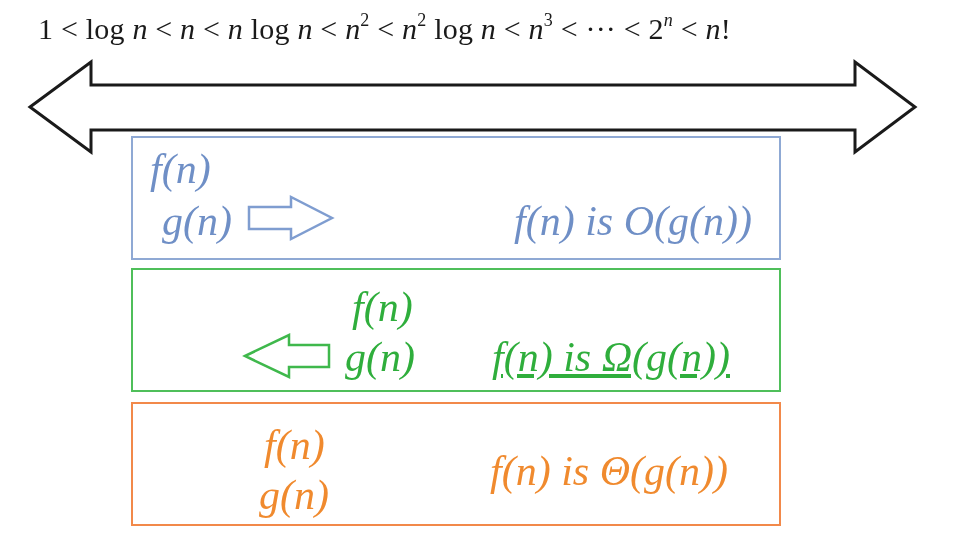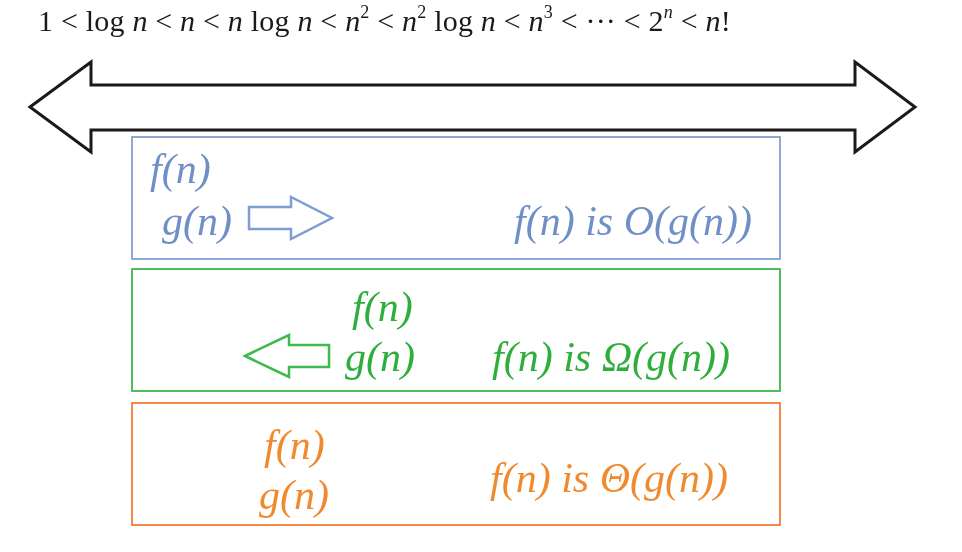--- a/index.html
+++ b/index.html
@@ -1,18 +1,18 @@
 <!DOCTYPE html>
 <html><head>
   <meta charset="utf-8">
   <style>
     html, body { margin:0; padding:0; background:#ffffff; }
     body { width:962px; height:552px; position:relative; overflow:hidden; font-family:"Liberation Serif","DejaVu Serif",serif; }
     .abs { position:absolute; }
-    #order { left:38px; top:4px; width:900px; font-size:30px; color:#1a1a1a; white-space:nowrap; letter-spacing:0.2px; }
+    #order { left:38px; top:12px; width:900px; font-size:30px; color:#1a1a1a; white-space:nowrap; letter-spacing:0.2px; }
     #order .it { font-style:italic; }
     #order sup { font-size:18px; vertical-align:13px; line-height:0; }
     svg.full { position:absolute; left:0; top:0; }
     .box { position:absolute; box-sizing:border-box; border-width:2px; border-style:solid; }
     .t { position:absolute; font-style:italic; font-size:42px; white-space:nowrap; line-height:1; }
     #box-o { left:131px; top:136px; width:650px; height:124px; border-color:#8fa9d4; }
     #box-w { left:131px; top:268px; width:650px; height:124px; border-color:#4fbf5a; }
     #box-t { left:131px; top:402px; width:650px; height:124px; border-color:#f2894a; }
     .blue { color:#6f8fc6; }
     .green { color:#2fae3c; }
@@ -30,18 +30,18 @@
 </svg>
 
 <div id="box-o" class="box"></div>
 <div class="t blue" style="left:150px;top:148px;">f(n)</div>
 <div class="t blue" style="left:162px;top:200px;">g(n)</div>
 <div class="t blue" style="left:514px;top:200px;">f(n) is O(g(n))</div>
 
 <div id="box-w" class="box"></div>
 <div class="t green" style="left:352px;top:286px;">f(n)</div>
 <div class="t green" style="left:345px;top:336px;">g(n)</div>
-<div class="t green" style="left:492px;top:336px;">f(n) is  Ω(g(n))</div>
+<div class="t green" style="left:492px;top:336px;text-decoration:underline;">f(n) is  Ω(g(n))</div>
 
 <div id="box-t" class="box"></div>
 <div class="t orange" style="left:264px;top:424px;">f(n)</div>
 <div class="t orange" style="left:259px;top:474px;">g(n)</div>
-<div class="t orange" style="left:490px;top:450px;margin-top:7px;">f(n) is Θ(g(n))</div>
+<div class="t orange" style="left:490px;top:450px;">f(n) is Θ(g(n))</div>
 
 </body></html>

